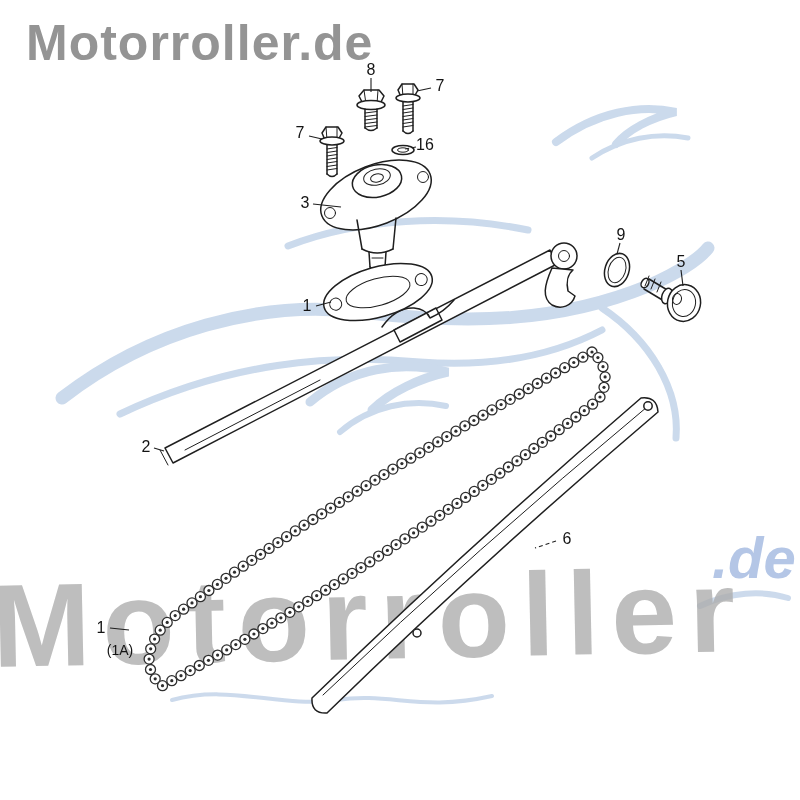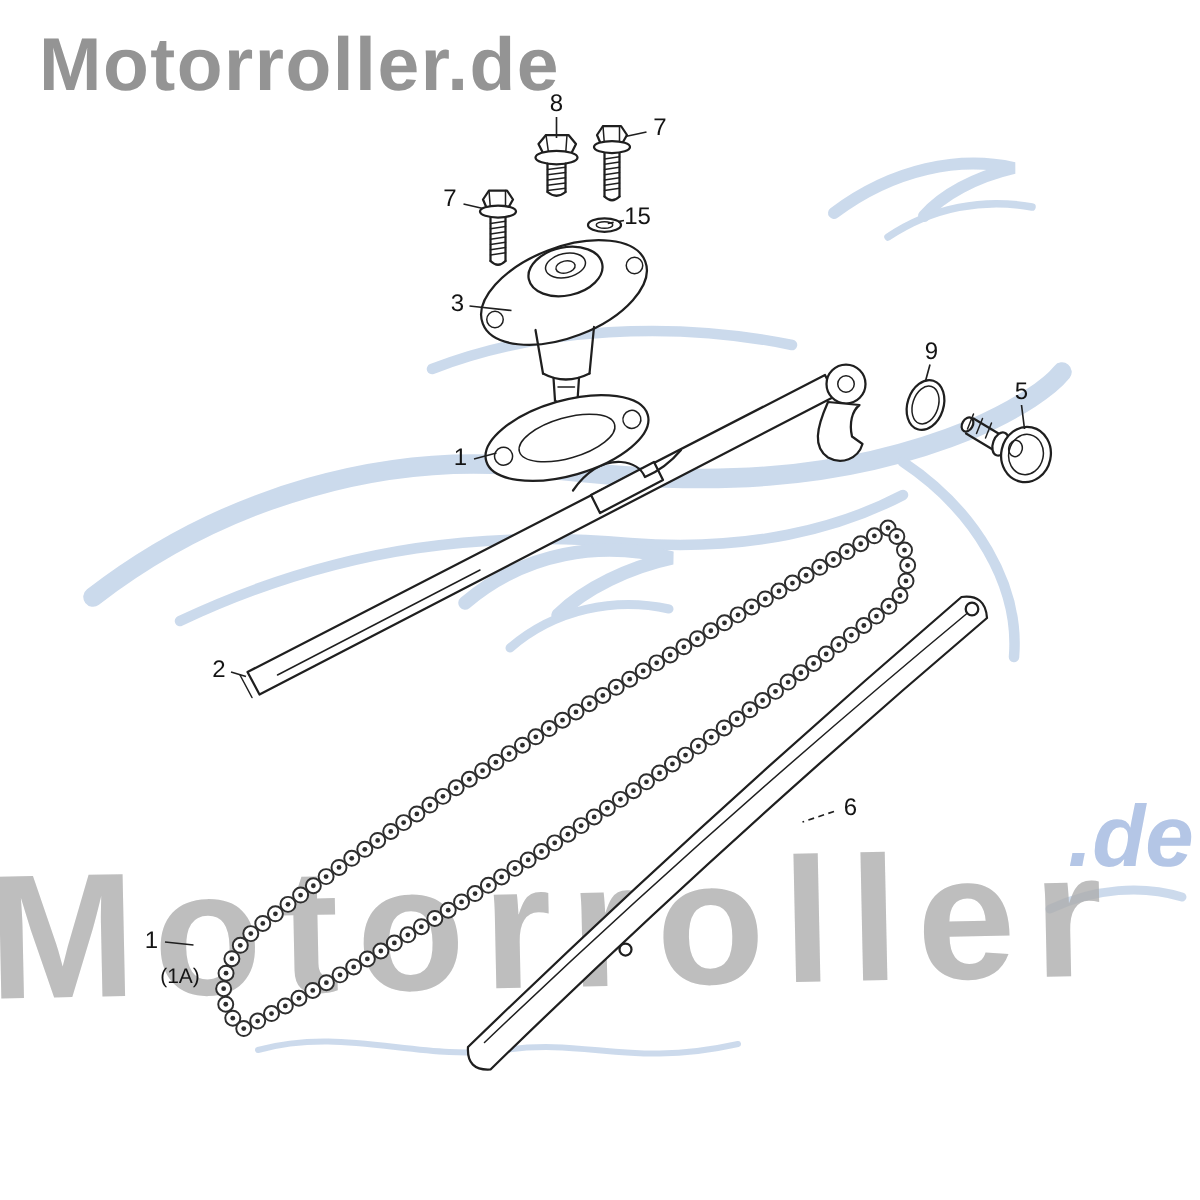--- a/index.html
+++ b/index.html
@@ -391,21 +391,21 @@
       <path class="leader" d="M 681,270 L 683,286"></path>
       <path class="leader" d="M 154,448 L 164,451"></path>
       <path class="leader-dash" d="M 556,541 L 535,548"></path>
       <path class="leader" d="M 110,628 L 129,630"></path>
     </g>
   </svg>
 
   <span class="callout co-8">8</span>
   <span class="callout co-7u">7</span>
   <span class="callout co-7l">7</span>
-  <span class="callout co-10">15</span>
+  <span class="callout co-10">16</span>
   <span class="callout co-3">3</span>
   <span class="callout co-1g">1</span>
   <span class="callout co-9">9</span>
   <span class="callout co-5">5</span>
   <span class="callout co-2">2</span>
   <span class="callout co-6">6</span>
   <span class="callout co-1c">1</span>
   <span class="callout co-1a small">(1A)</span>
 
 </div>

